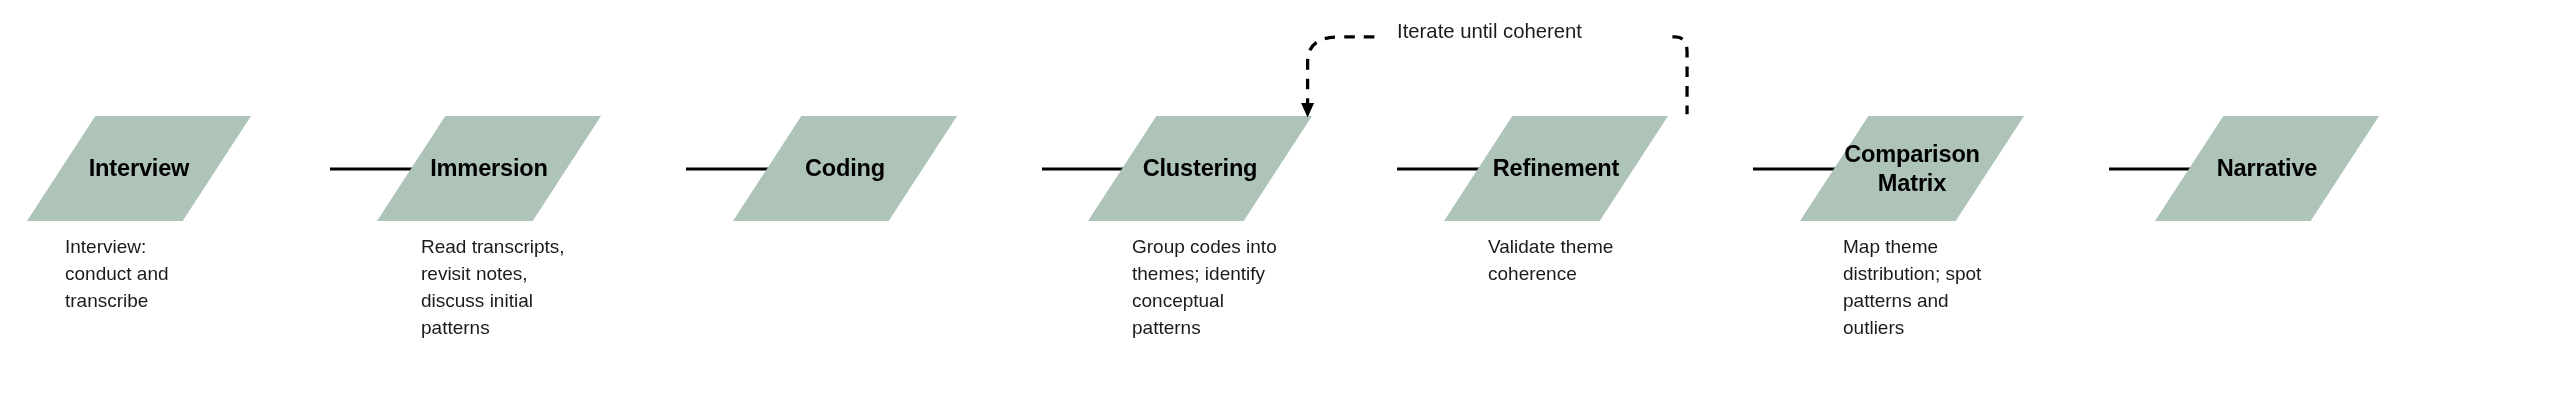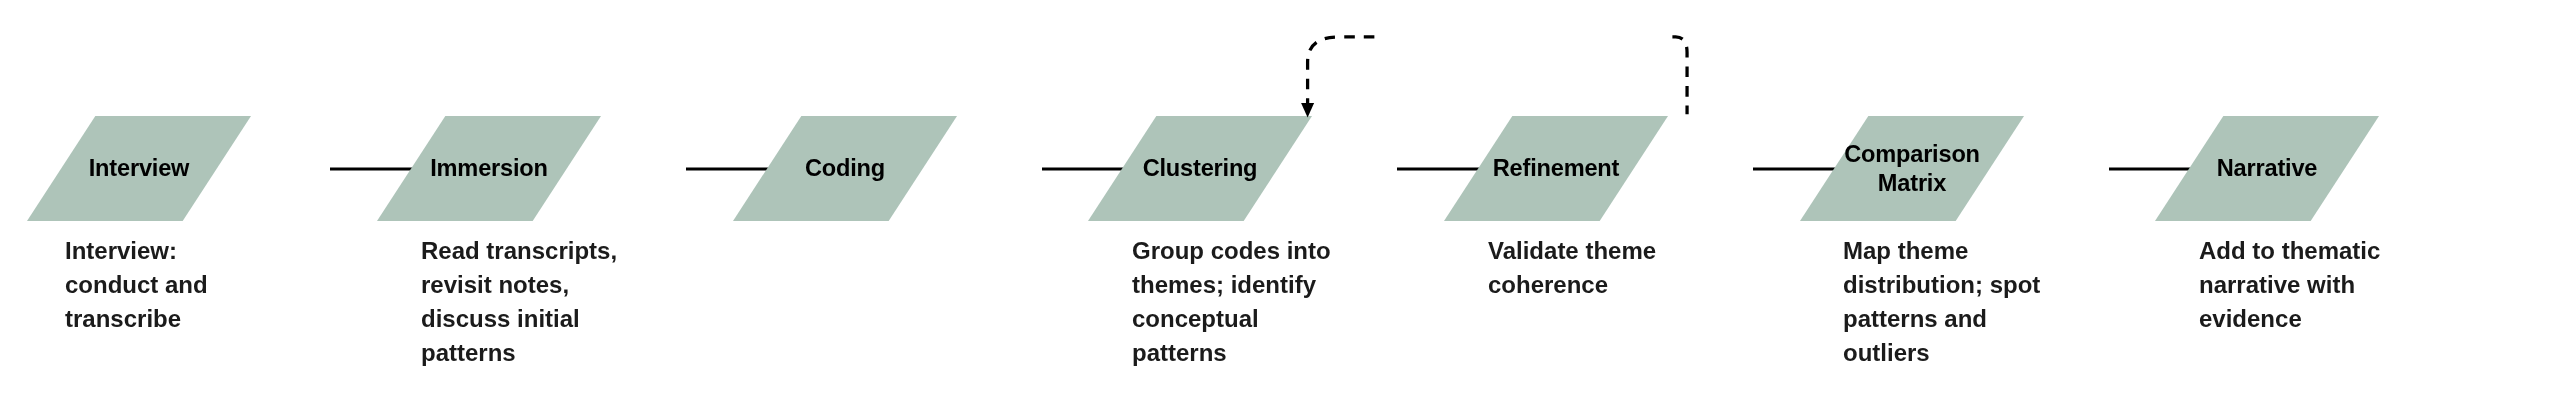--- a/index.html
+++ b/index.html
@@ -56,22 +56,22 @@
     letter-spacing: -0.2px;
     white-space: pre-line;
     box-sizing: border-box;
     padding: 0 9.8px;
   }
 
   
   .caption {
     position: absolute;
     top: 234px;
-    font-size: 24px;
-    font-weight: bold;
+    font-size: 19px;
+    font-weight: normal;
     color: #1b1b1b;
     line-height: 1.42;
     white-space: pre-line;
     text-align: left;
   }
 
   
   .connector {
     position: absolute;
     height: 18px;
@@ -193,30 +193,28 @@
     <svg width="132" height="18" viewBox="0 0 162 22">
       <line x1="0" y1="11" x2="150" y2="11" stroke="#000000" stroke-width="3.4"></line>
       <polygon points="162,11 146,4.6 146,17.4" fill="#000000"></polygon>
     </svg>
   </div>
 
   <div class="stage" style="left:2155px; width:224px;">
     <div class="stage-shape"></div>
     <div class="stage-label">Narrative</div>
   </div>
-  <div class="caption" style="left:2199px; width:203px;">Add to thematic
-narrative with
-evidence</div>
 
   <div id="feedback-loop">
     <svg width="440" height="114" viewBox="0 0 540 140">
 
       <path d="M 494,27 L 498,27 Q 512,27 512,46 L 512,122" fill="none" stroke="#000000" stroke-width="4" stroke-dasharray="13,11" stroke-linecap="butt"></path>
 
       <path d="M 128,27 L 84,27 Q 46,27 46,58 L 46,112" fill="none" stroke="#000000" stroke-width="4" stroke-dasharray="13,11" stroke-linecap="butt"></path>
 
       <polygon points="46,126 38,108 54,108" fill="#000000"></polygon>
     </svg>
   </div>
 
+  <div id="loop-label">Iterate until coherent</div>
 
 </div>
 
 
 </body></html>

